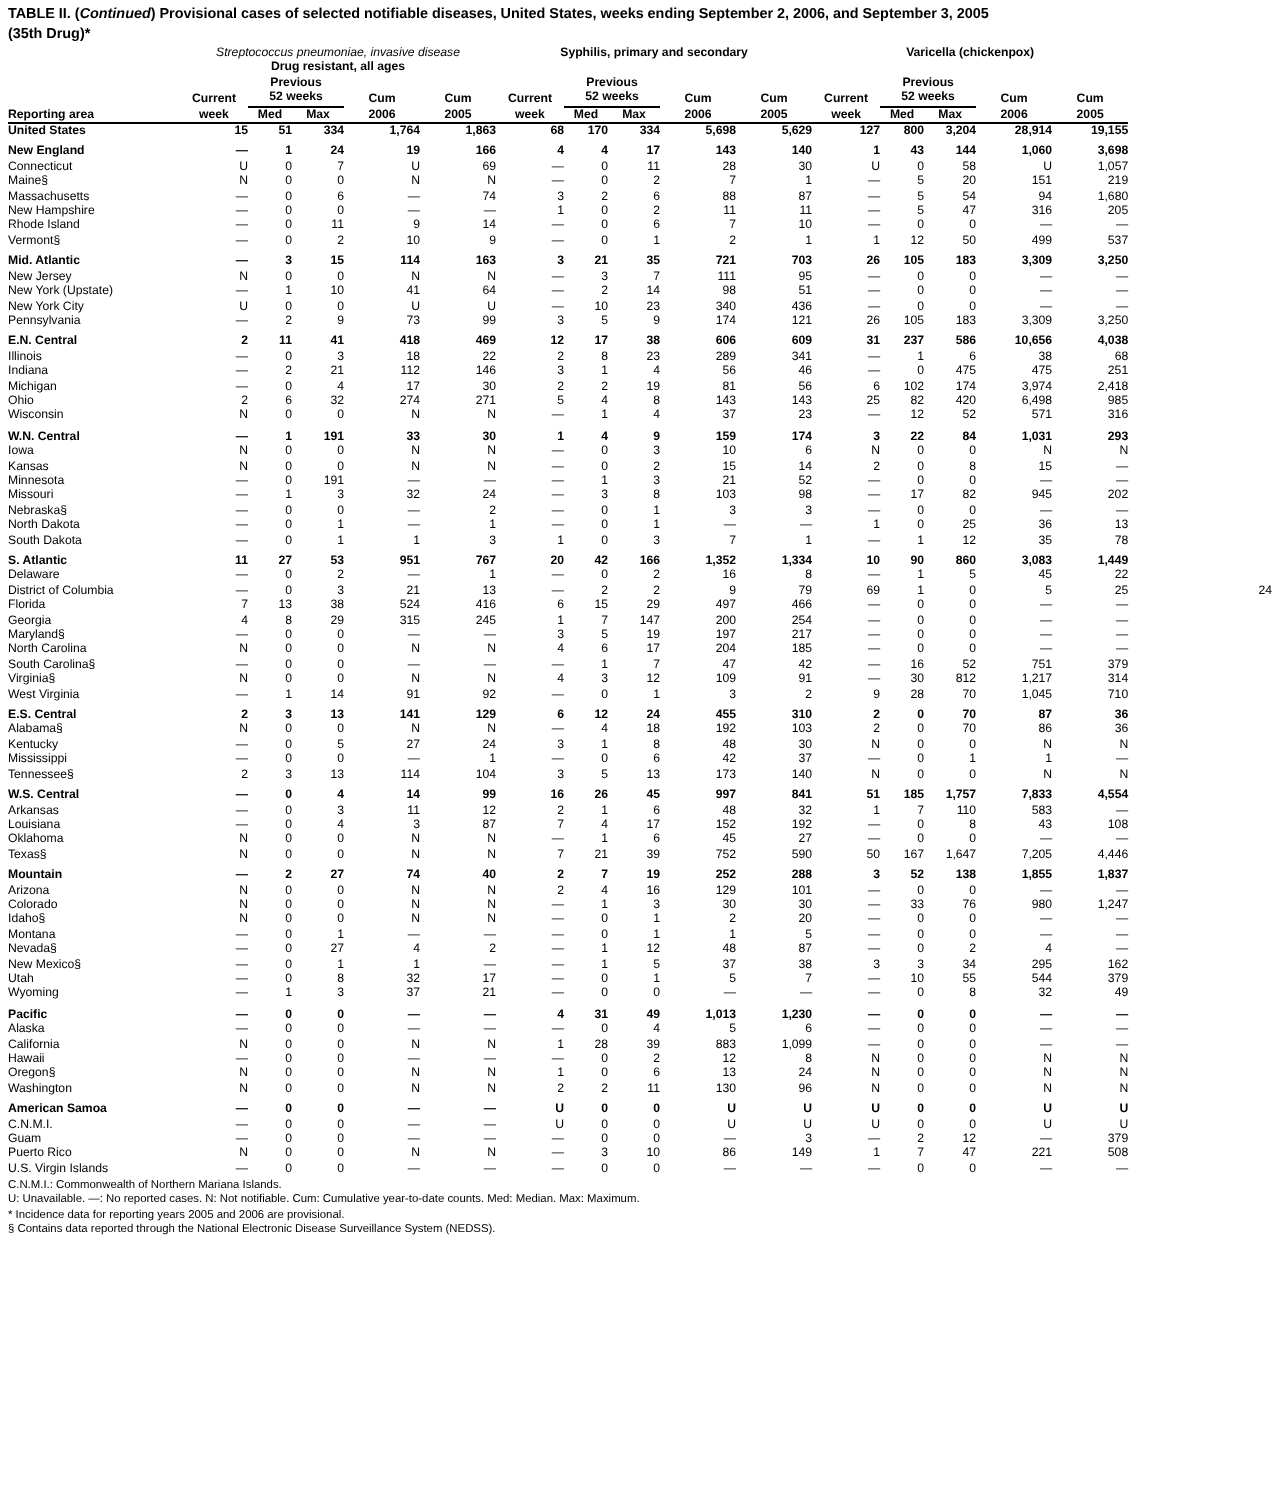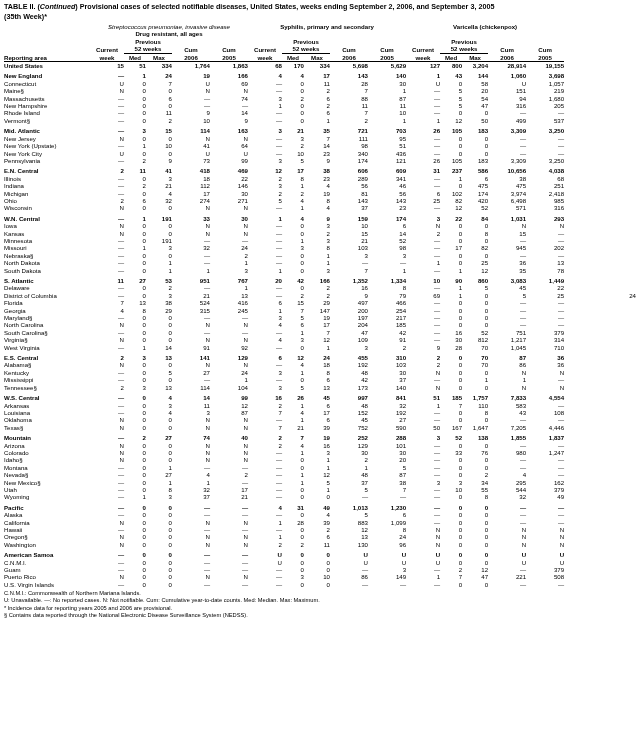--- a/index.html
+++ b/index.html
@@ -23,21 +23,21 @@
   .uline{border-bottom:1px solid #000;}
   .cen{text-align:center;}
 </style>
 </head>
 <body>
 
 <div class="page">
   <div class="title">
     <span>TABLE II. (</span><span class="ital">Continued</span><span>) Provisional cases of selected notifiable diseases, United States, weeks ending September 2, 2006, and September 3, 2005</span>
   </div>
-  <div class="subtitle">(35th Week)*</div>
+  <div class="subtitle">(35th Drug)*</div>
 
   <table class="main">
     <colgroup>
       <col style="width:86px">
       <col style="width:34px">
         <col style="width:22px">
         <col style="width:26px">
         <col style="width:38px">
         <col style="width:38px">
       <col style="width:34px">

